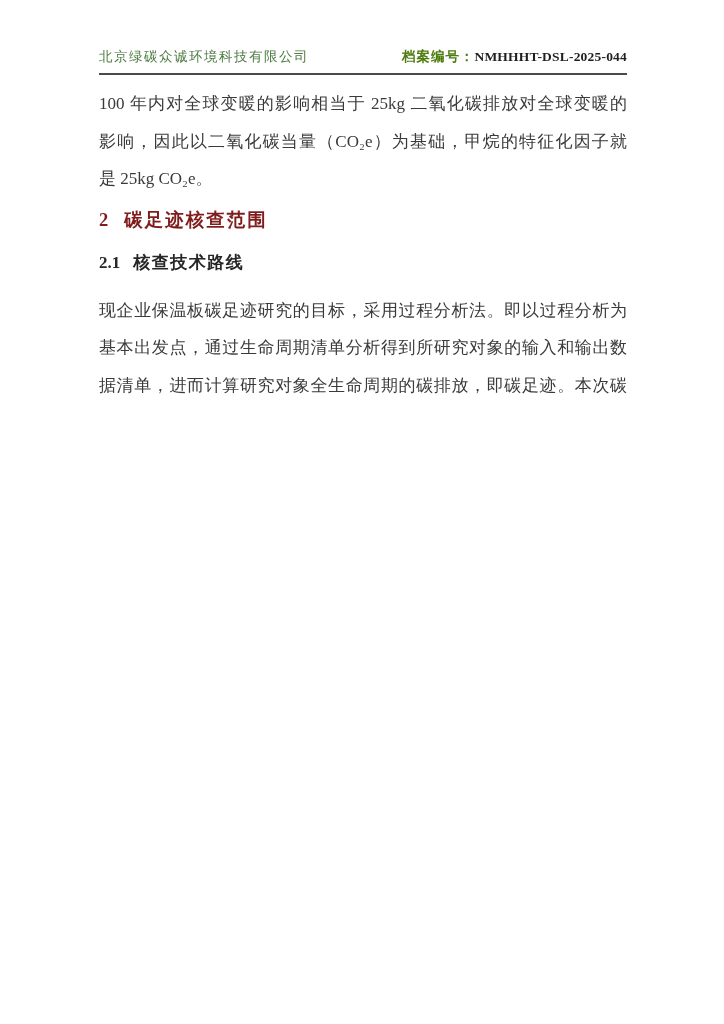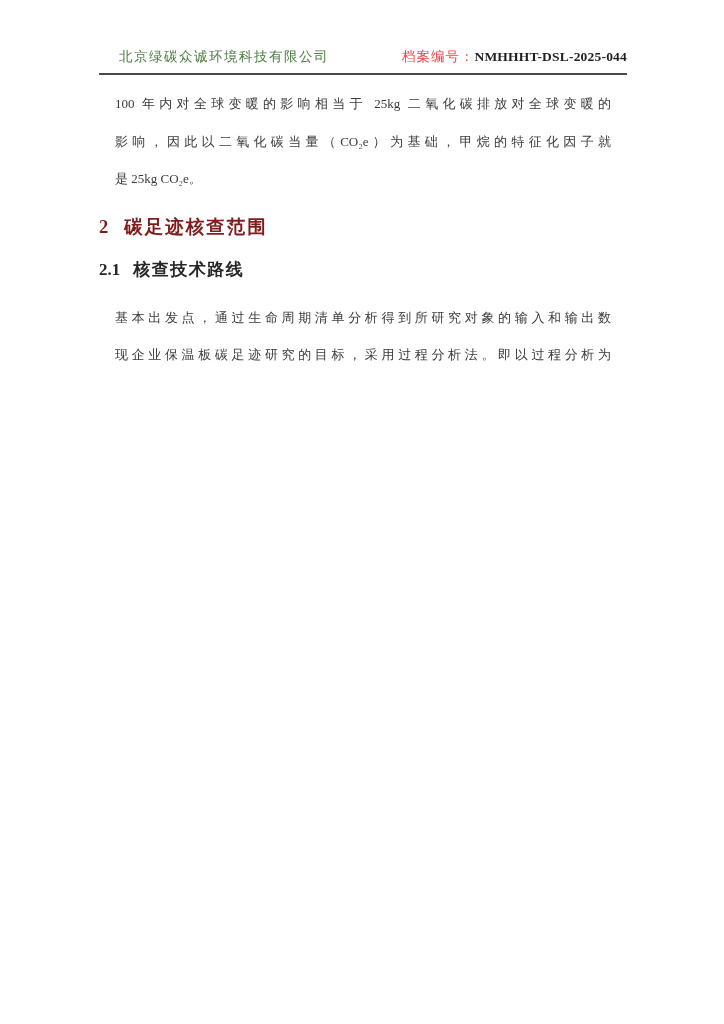--- a/index.html
+++ b/index.html
@@ -18,47 +18,47 @@
     font-family: "Liberation Serif", "DejaVu Serif", serif;
     color: #3a3a3a;
     overflow: hidden;
   }
   .header-row {
     display: flex;
     justify-content: space-between;
     align-items: baseline;
     font-size: 13.5px;
     line-height: 18px;
-    margin-left: 20px;
   }
   .company-name {
     color: #4c7b41;
     letter-spacing: 1.5px;
   }
   .file-no-wrap {
     white-space: nowrap;
   }
   .file-label {
-    color: #ef4444;
+    color: #4d7c0f;
     letter-spacing: 1px;
+    font-weight: bold;
   }
   .file-number {
     color: #1f1f1f;
     font-weight: bold;
     letter-spacing: 0.2px;
   }
   .header-divider {
     border: none;
     border-top: 2px solid #4a4a4a;
     margin: 7px 0 0 0;
   }
   .para {
-    font-size: 13px;
+    font-size: 17px;
     line-height: 37.5px;
-    margin: 16px;
+    margin: 0;
   }
   .para-1 { margin-top: 10px; }
   .para-2 { margin-top: 17px; }
   .line {
     text-align: justify;
     text-align-last: justify;
     -moz-text-align-last: justify;
     white-space: nowrap;
   }
   .line.last {
@@ -118,18 +118,19 @@
 
   <div class="heading-2">
     <span class="h-num">2</span><span>碳足迹核查范围</span>
   </div>
 
   <div class="heading-2-1">
     <span class="h-num">2.1</span><span>核查技术路线</span>
   </div>
 
   <div class="para para-2">
+    <div class="line">现企业保温板碳足迹研究的目标，采用过程分析法。即以过程分析为</div>
     <div class="line">基本出发点，通过生命周期清单分析得到所研究对象的输入和输出数</div>
-    <div class="line">现企业保温板碳足迹研究的目标，采用过程分析法。即以过程分析为</div>
+    <div class="line">据清单，进而计算研究对象全生命周期的碳排放，即碳足迹。本次碳</div>
   </div>
 
 
 </div>
 
 </body></html>

